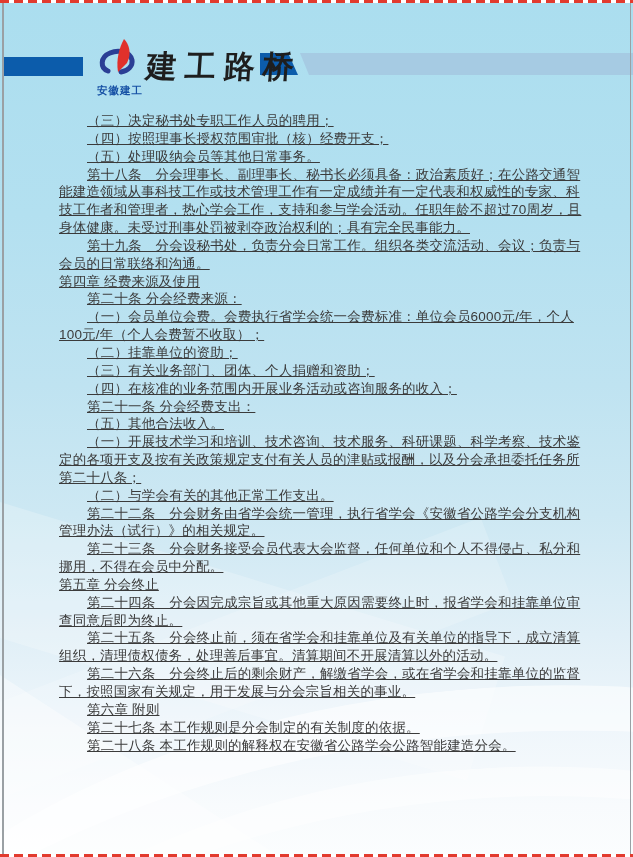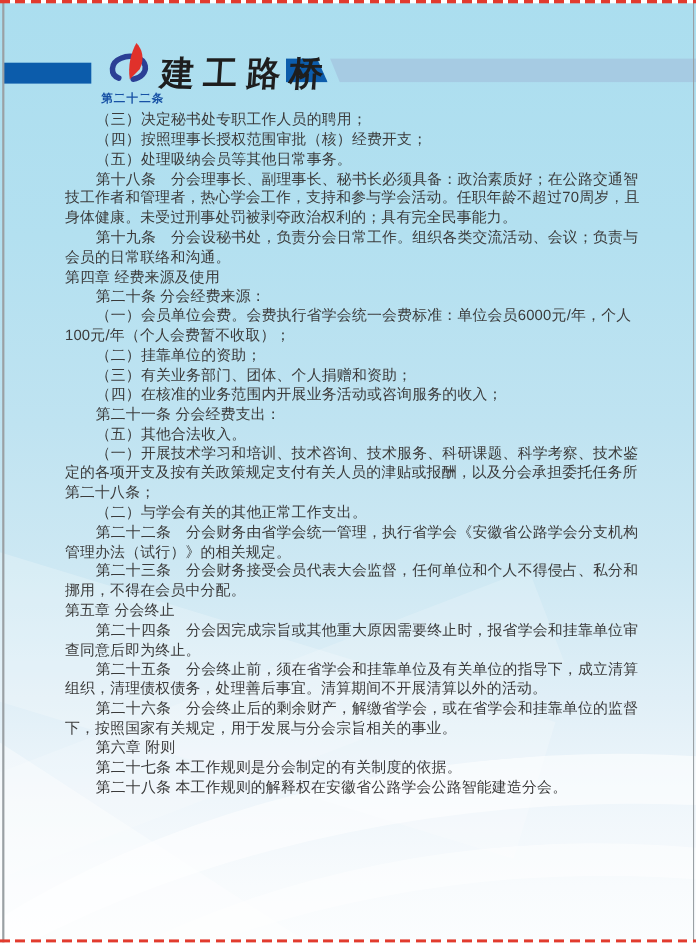--- a/index.html
+++ b/index.html
@@ -39,22 +39,22 @@
     letter-spacing:1px;line-height:12px;white-space:nowrap;}
   .brand{position:absolute;left:146px;top:46px;z-index:4;
     font-family:"DejaVu Serif","Liberation Serif",serif;font-weight:bold;
     font-size:31px;color:#1e1e1e;letter-spacing:8px;white-space:nowrap;
     transform:skewX(-4deg);}
   .pgram-dark{position:absolute;left:260px;top:53px;width:38px;height:22px;
     background:#0c5cab;clip-path:polygon(0 0,74% 0,100% 100%,0 100%);z-index:3;}
   .band-light{position:absolute;left:300px;top:53px;width:333px;height:22px;
     background:#a6cbe3;clip-path:polygon(0 0,100% 0,100% 100%,9px 100%);z-index:3;}
   
-  .doc{position:absolute;left:59px;top:100px;width:521px;z-index:5;
-    font-size:13.5px;line-height:17.85px;color:#3b3b3b;letter-spacing:0.2px;}
+  .doc{position:absolute;left:59px;top:112px;width:521px;z-index:5;
+    font-size:13.5px;line-height:17.85px;color:#3b3b3b;letter-spacing:0.2px;text-decoration:underline;}
   .doc-line{margin:0;white-space:nowrap;}
   .doc-line.indent{text-indent:28px;}
   .doc-line.flush{text-indent:0;}
   .doc-line.center{text-align:left;white-space:normal;}
 </style>
 </head>
 <body>
 
 <div class="page">
 
@@ -72,34 +72,35 @@
   </div>
 
   <header>
     <div class="bar-left"></div>
 
     <div class="logo">
       <svg width="42" height="46" viewBox="0 0 42 46">
         <path d="M9 33 C1 30 1 19 11 15 C20 11 31 14 33 22 C34 28 29 33 22 34" fill="none" stroke="#2b3f95" stroke-width="5" stroke-linecap="round"></path>
         <path d="M25 1 C20 10 17 22 19 34 L28 25 C33 15 30 6 25 1 Z" fill="#e0312b"></path>
       </svg>
-      <span class="logo-label">第二十二条</span>
+      <span class="logo-label">安徽建工</span>
     </div>
 
     <div class="brand">建工路桥</div>
 
     <div class="pgram-dark"></div>
     <div class="band-light"></div>
   </header>
 
   <main class="doc">
       <p class="doc-line indent">（三）决定秘书处专职工作人员的聘用；</p>
       <p class="doc-line indent">（四）按照理事长授权范围审批（核）经费开支；</p>
       <p class="doc-line indent">（五）处理吸纳会员等其他日常事务。</p>
       <p class="doc-line indent">第十八条　分会理事长、副理事长、秘书长必须具备：政治素质好；在公路交通智</p>
+      <p class="doc-line flush">能建造领域从事科技工作或技术管理工作有一定成绩并有一定代表和权威性的专家、科</p>
       <p class="doc-line flush">技工作者和管理者，热心学会工作，支持和参与学会活动。任职年龄不超过70周岁，且</p>
       <p class="doc-line flush">身体健康。未受过刑事处罚被剥夺政治权利的；具有完全民事能力。</p>
       <p class="doc-line indent">第十九条　分会设秘书处，负责分会日常工作。组织各类交流活动、会议；负责与</p>
       <p class="doc-line flush">会员的日常联络和沟通。</p>
       <p class="doc-line center">第四章 经费来源及使用</p>
       <p class="doc-line indent">第二十条 分会经费来源：</p>
       <p class="doc-line indent">（一）会员单位会费。会费执行省学会统一会费标准：单位会员6000元/年，个人</p>
       <p class="doc-line flush">100元/年（个人会费暂不收取）；</p>
       <p class="doc-line indent">（二）挂靠单位的资助；</p>
       <p class="doc-line indent">（三）有关业务部门、团体、个人捐赠和资助；</p>

